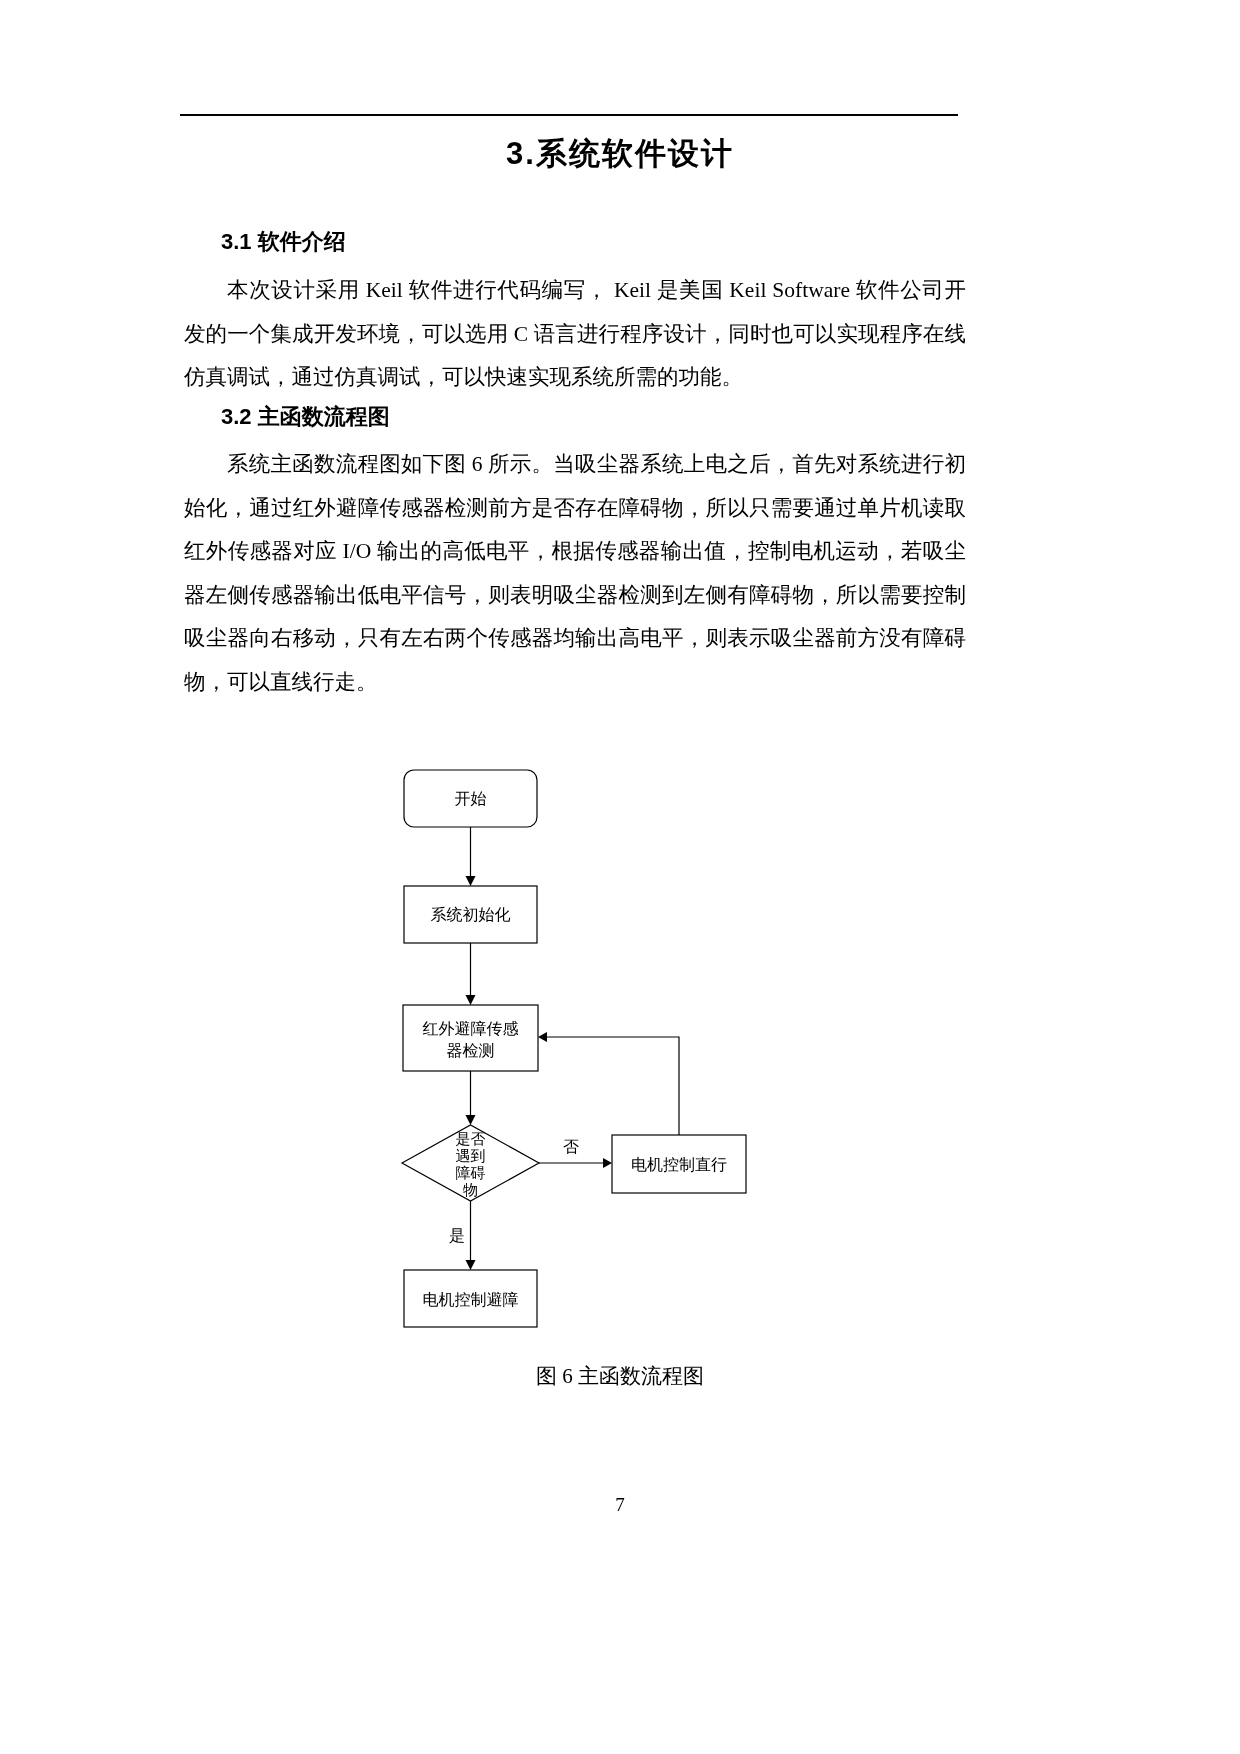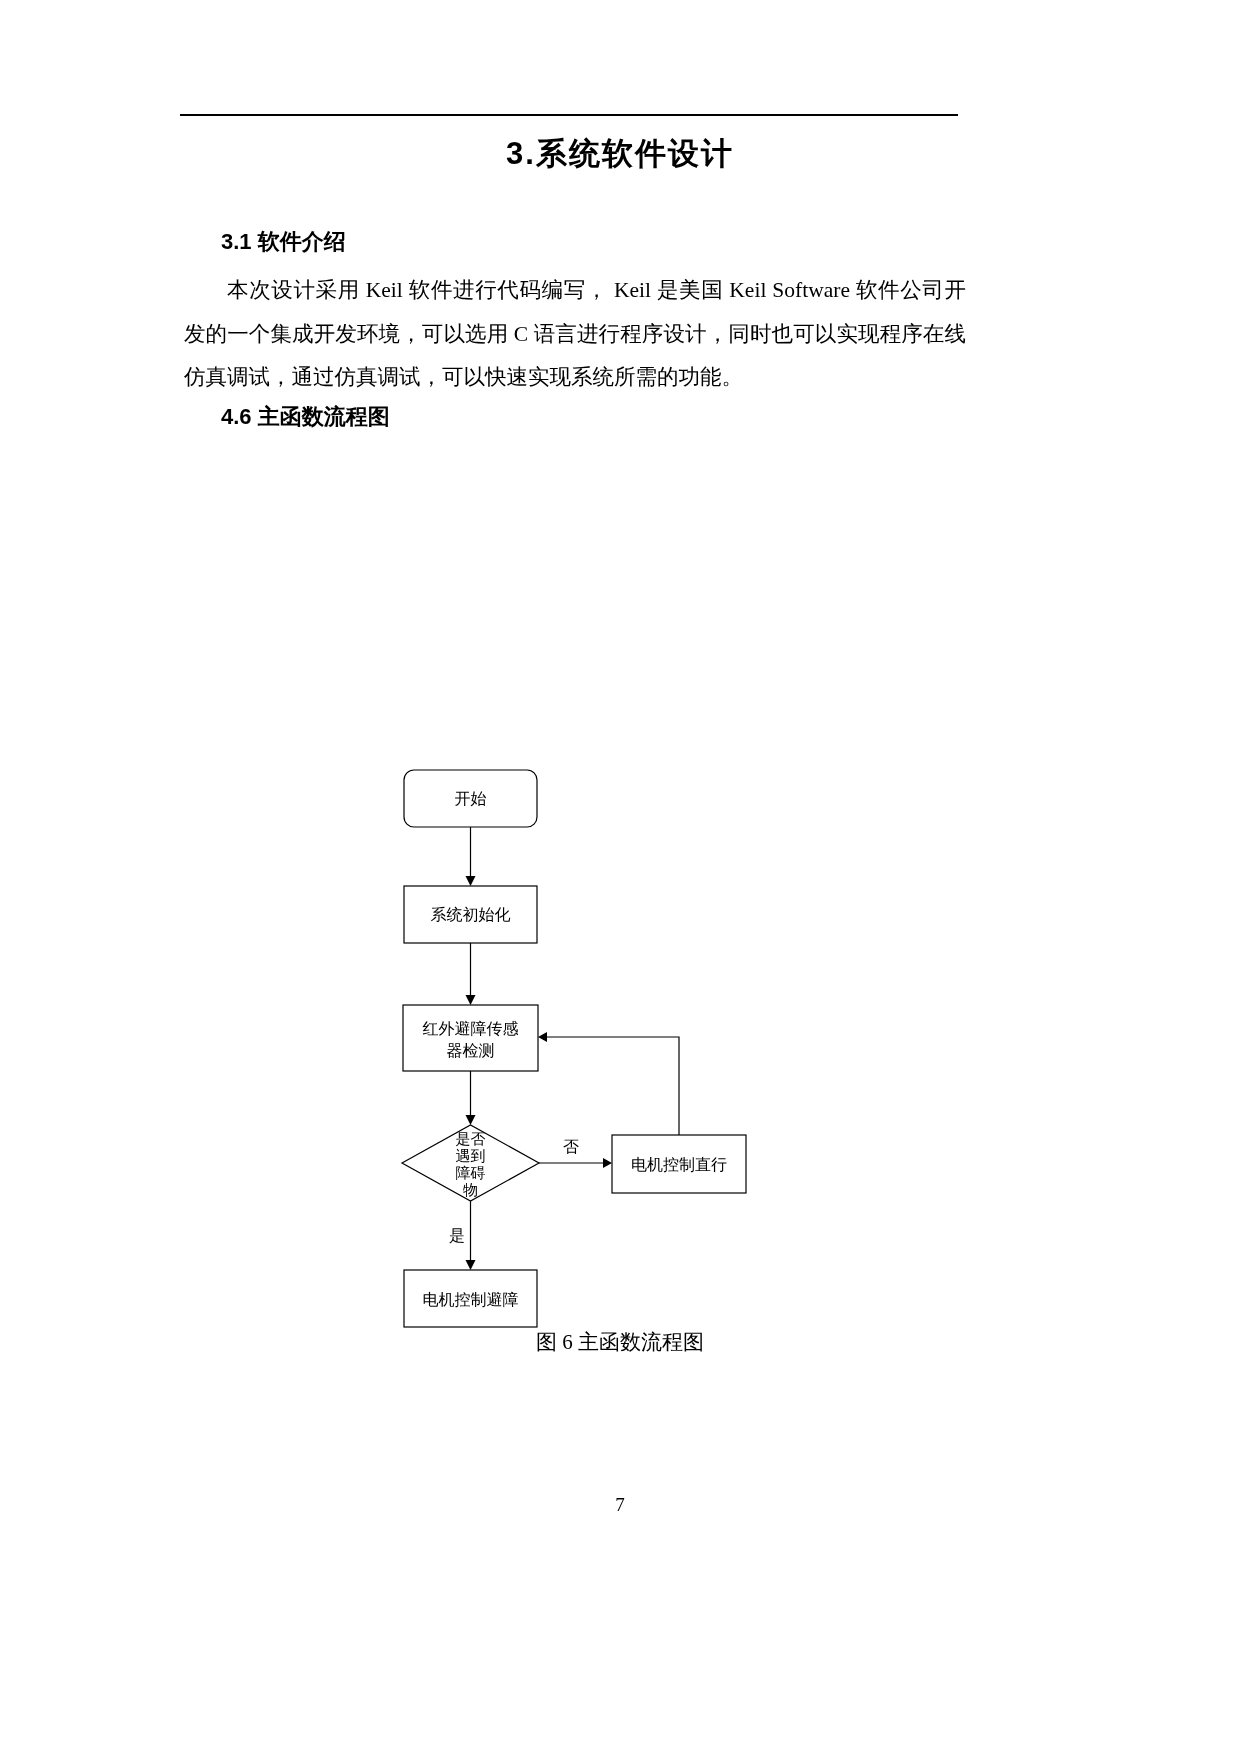--- a/index.html
+++ b/index.html
@@ -22,36 +22,37 @@
   #para-1{top:265px;}
   #para-2{top:439px;}
 
   .flowchart-svg{position:absolute;left:350px;top:760px;}
   svg text{font-family:"Liberation Sans","DejaVu Sans",sans-serif;font-size:16px;fill:#000;}
   svg text.small{font-size:15px;}
   svg .shape{fill:#ffffff;stroke:#000;stroke-width:1.2;}
   svg line,svg polyline{stroke:#000;stroke-width:1.2;fill:none;}
   svg polygon.arrowhead{fill:#000;stroke:none;}
 
-  .caption{position:absolute;left:0;right:0;top:1328px;margin:0;text-align:center;font-size:21px;}
+  .caption{position:absolute;left:0;right:0;top:1362px;margin:0;text-align:center;font-size:21px;}
   .page-number{position:absolute;left:0;right:0;top:1494px;margin:0;text-align:center;font-size:19px;}
 </style>
 </head>
 <body>
 
 <div class="page">
 
   <div class="header-rule"></div>
 
   <h1 class="doc-title">3.系统软件设计</h1>
 
   <h2 class="section-heading" id="heading-1">3.1 软件介绍</h2>
   <p class="para" id="para-1">本次设计采用 Keil 软件进行代码编写， Keil 是美国 Keil Software 软件公司开发的一个集成开发环境，可以选用 C 语言进行程序设计，同时也可以实现程序在线仿真调试，通过仿真调试，可以快速实现系统所需的功能。</p>
 
-  <h2 class="section-heading" id="heading-2">4.6 主函数流程图</h2>
+  <h2 class="section-heading" id="heading-2">3.2 主函数流程图</h2>
+  <p class="para" id="para-2">系统主函数流程图如下图 6 所示。当吸尘器系统上电之后，首先对系统进行初始化，通过红外避障传感器检测前方是否存在障碍物，所以只需要通过单片机读取红外传感器对应 I/O 输出的高低电平，根据传感器输出值，控制电机运动，若吸尘器左侧传感器输出低电平信号，则表明吸尘器检测到左侧有障碍物，所以需要控制吸尘器向右移动，只有左右两个传感器均输出高电平，则表示吸尘器前方没有障碍物，可以直线行走。</p>
 
   <svg class="flowchart-svg" width="460" height="590" viewBox="0 0 460 590">
 
     <g>
       <line x1="120.5" y1="67" x2="120.5" y2="117"></line>
       <polygon class="arrowhead" points="115.5,116 125.5,116 120.5,126"></polygon>
     </g>
     <g>
       <line x1="120.5" y1="183" x2="120.5" y2="236"></line>
       <polygon class="arrowhead" points="115.5,235 125.5,235 120.5,245"></polygon>

